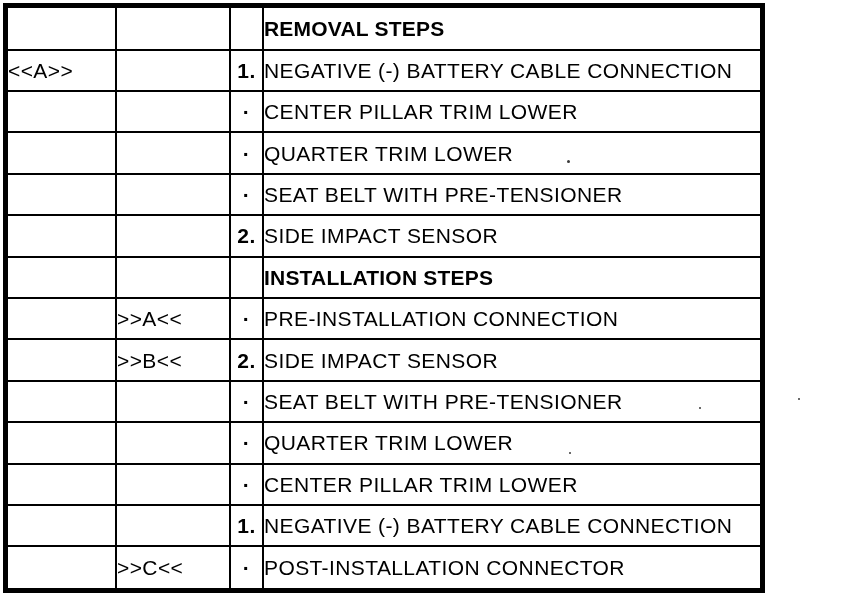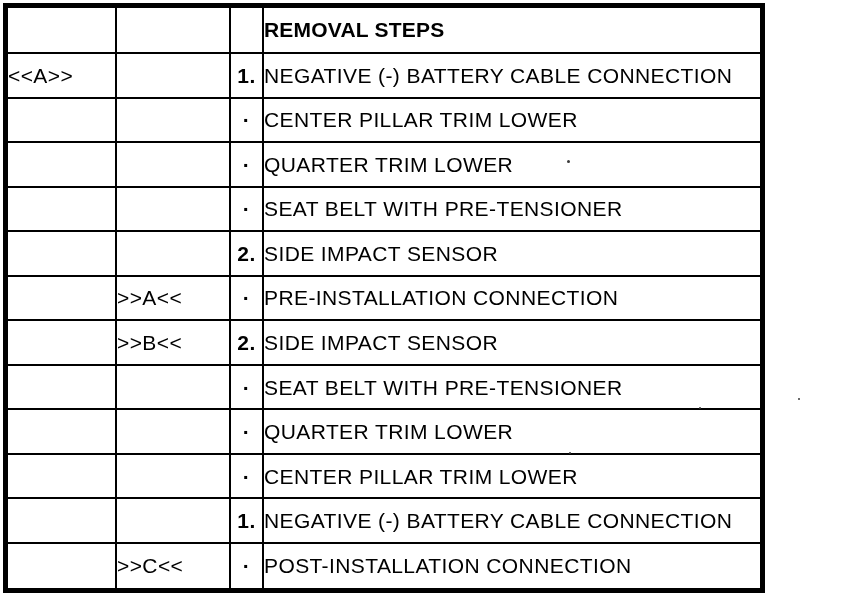--- a/index.html
+++ b/index.html
@@ -98,20 +98,26 @@
           <td class="c2"></td>
           <td class="c3">·</td>
           <td class="c4">SEAT BELT WITH PRE-TENSIONER</td>
         </tr>
         <tr>
           <td class="c1"></td>
           <td class="c2"></td>
           <td class="c3">2.</td>
           <td class="c4">SIDE IMPACT SENSOR</td>
         </tr>
+        <tr class="bold">
+          <td class="c1"></td>
+          <td class="c2"></td>
+          <td class="c3"></td>
+          <td class="c4">INSTALLATION STEPS</td>
+        </tr>
         <tr>
           <td class="c1"></td>
           <td class="c2">&gt;&gt;A&lt;&lt;</td>
           <td class="c3">·</td>
           <td class="c4">PRE-INSTALLATION CONNECTION</td>
         </tr>
         <tr>
           <td class="c1"></td>
           <td class="c2">&gt;&gt;B&lt;&lt;</td>
           <td class="c3">2.</td>
@@ -138,21 +144,21 @@
         <tr>
           <td class="c1"></td>
           <td class="c2"></td>
           <td class="c3">1.</td>
           <td class="c4">NEGATIVE (-) BATTERY CABLE CONNECTION</td>
         </tr>
         <tr>
           <td class="c1"></td>
           <td class="c2">&gt;&gt;C&lt;&lt;</td>
           <td class="c3">·</td>
-          <td class="c4">POST-INSTALLATION CONNECTION</td>
+          <td class="c4">POST-INSTALLATION CONNECTOR</td>
         </tr>
       </tbody>
   </table>
   <div class="speck s1"></div>
   <div class="speck s2"></div>
   <div class="speck s3"></div>
   <div class="speck s4"></div>
 </div>
 
 </body></html>

